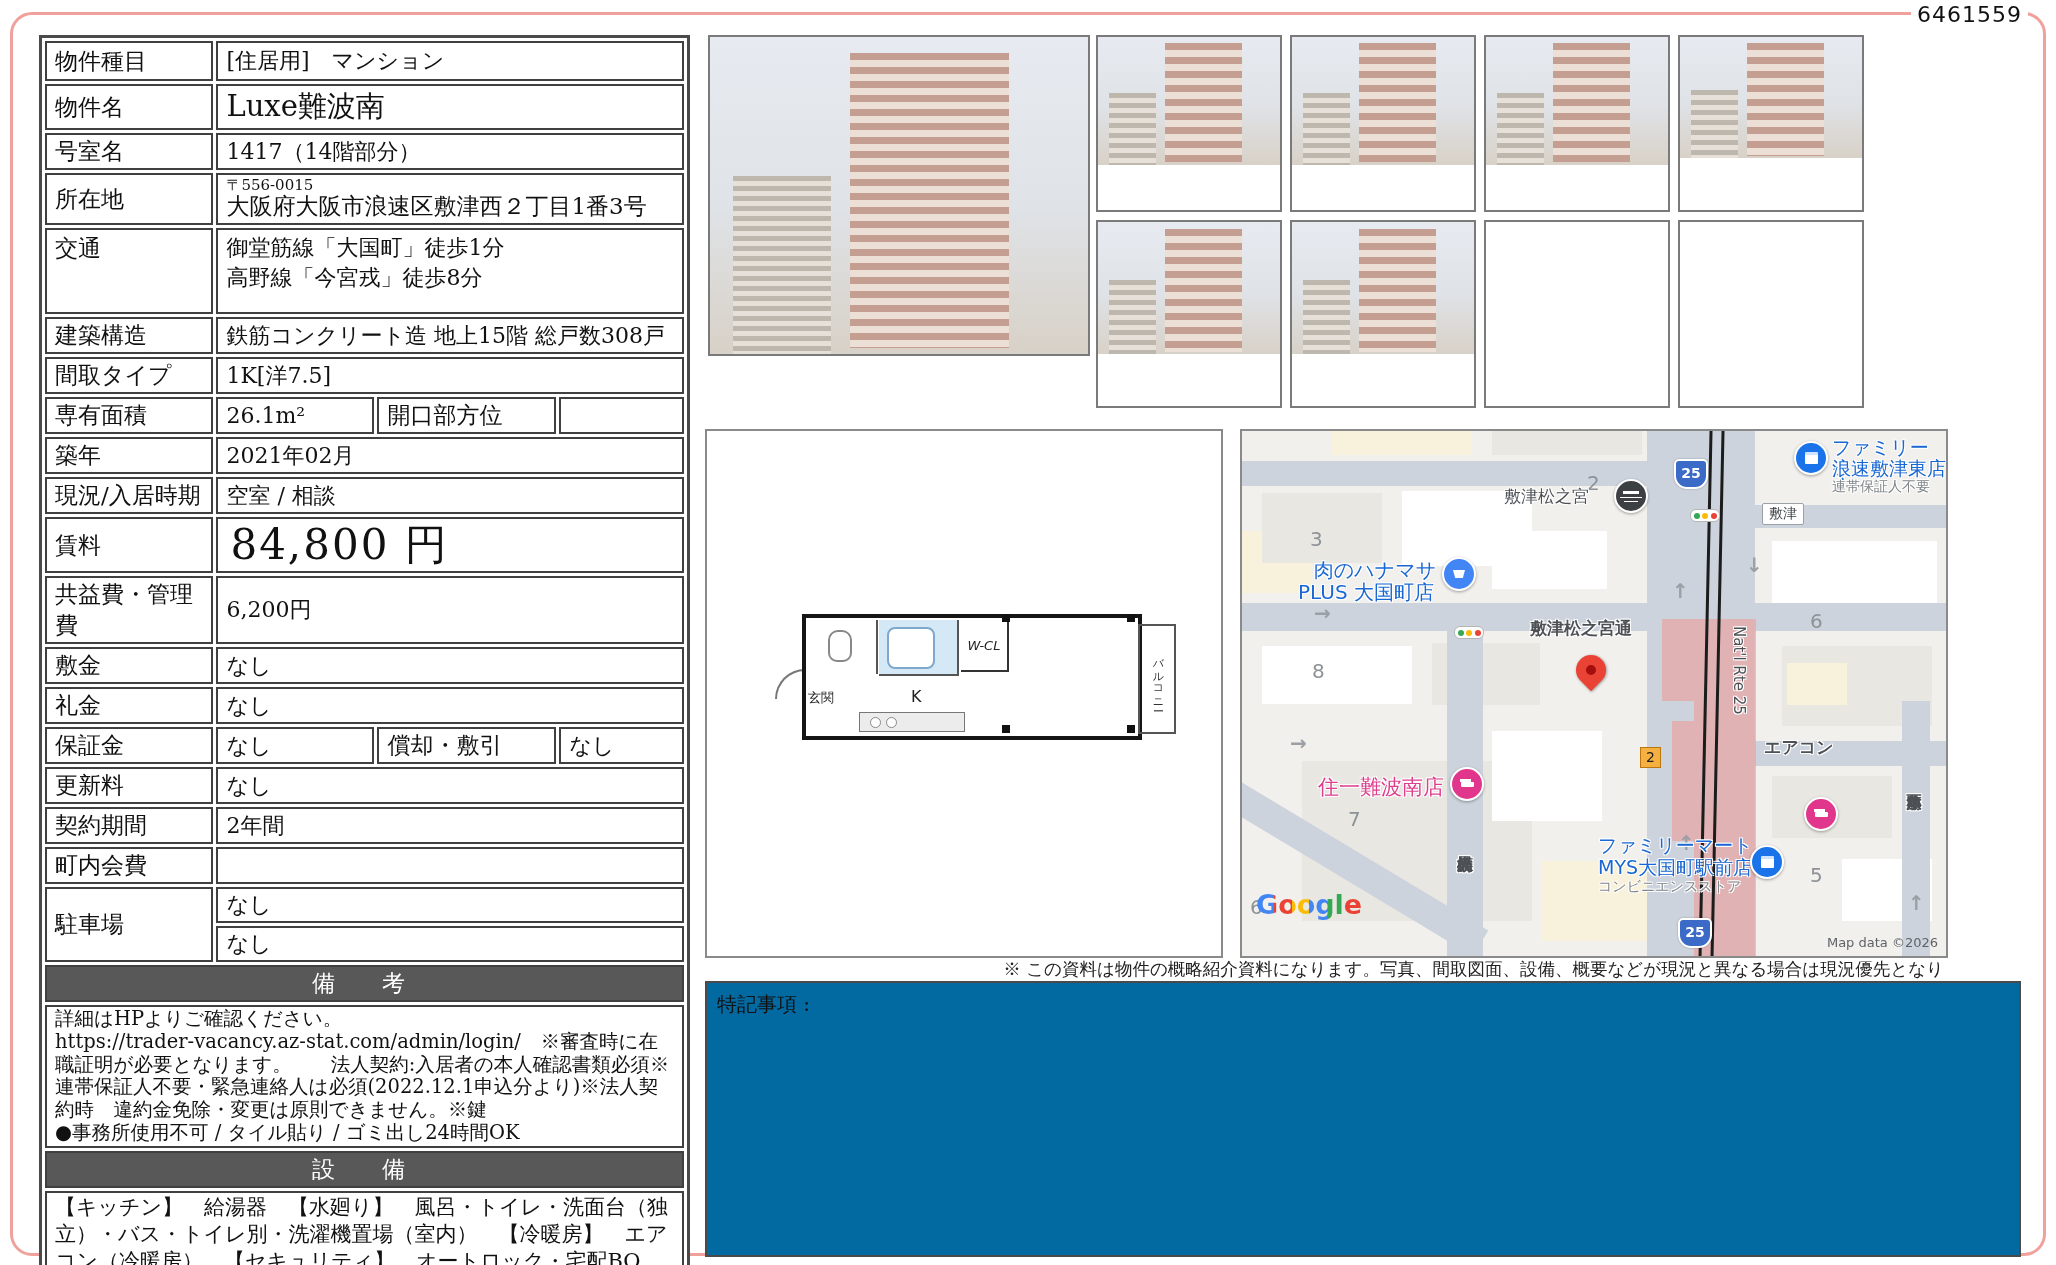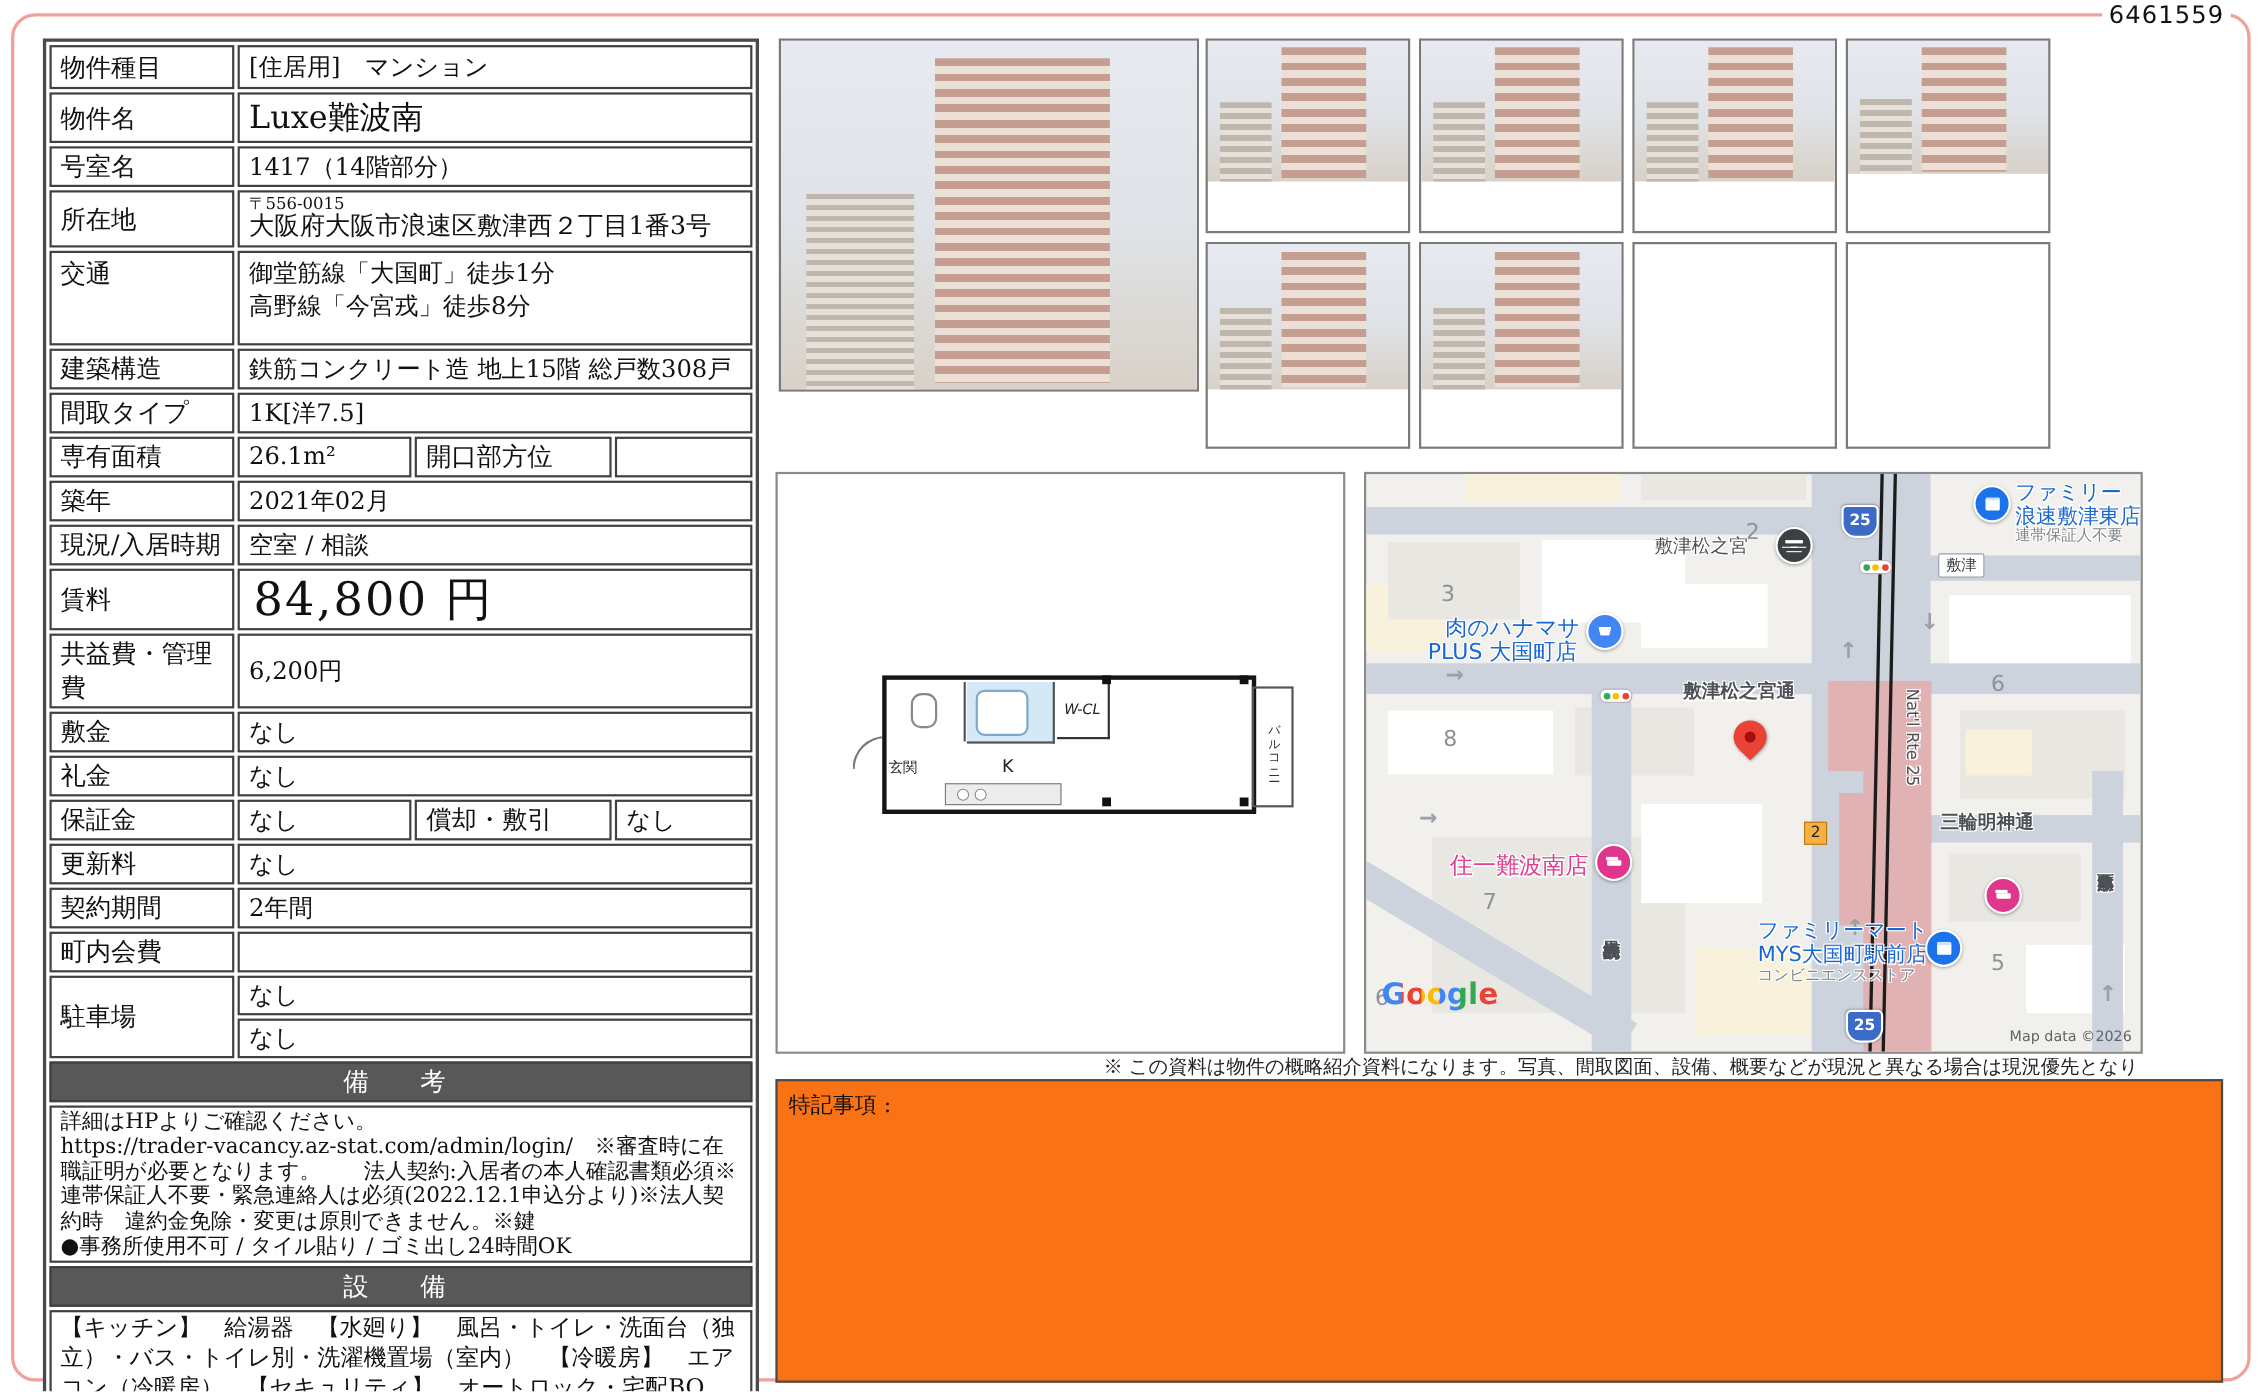--- a/index.html
+++ b/index.html
@@ -93,21 +93,21 @@
   .exit-no { position:absolute; width:19px; height:19px; background:#f5b041; border:1.5px solid #b9770e;
              color:#222; font-size:14px; text-align:center; line-height:19px; }
   .arrow { position:absolute; color:#9aa0a6; font-size:20px; font-weight:bold; }
   .glogo { position:absolute; font-size:27px; font-weight:bold; letter-spacing:0;
            background:linear-gradient(90deg,#4285F4 0 17%,#EA4335 17% 34%,#FBBC05 34% 50%,#4285F4 50% 67%,#34A853 67% 84%,#EA4335 84% 100%);
            -webkit-background-clip:text; background-clip:text; color:transparent; }
   .mcopy { position:absolute; font-size:13px; color:#5f6368; }
 
   
   .map-note { position:absolute; left:1000px; top:957px; width:944px; text-align:right; font-size:17.5px; color:#222; }
-  .special { position:absolute; left:705px; top:981px; width:1312px; height:272px; border:2px solid #4a4a4a; background:#f97316; }
+  .special { position:absolute; left:705px; top:981px; width:1312px; height:272px; border:2px solid #4a4a4a; background:#0369a1; }
   .special-label { font-size:20px; padding:8px 10px; }
 </style>
 </head>
 <body>
 
 <div class="page">
   <div class="page-border"></div>
   <div class="doc-number">6461559</div>
 
   <table class="spec">
@@ -301,21 +301,21 @@
     <div class="road" style="left:660px;top:270px;width:28px;height:255px"></div>
     <div class="road" style="left:405px;top:0;width:108px;height:525px"></div>
 
     <div class="stn" style="left:452px;top:188px;width:62px;height:337px"></div>
     <div class="stn" style="left:420px;top:188px;width:32px;height:82px"></div>
     <div class="stn" style="left:430px;top:290px;width:22px;height:120px"></div>
     <div class="rail" style="left:462px;transform:rotate(1.2deg)"></div>
     <div class="rail" style="left:474px;transform:rotate(1.2deg)"></div>
 
     <div class="mlabel" style="left:288px;top:186px;font-weight:bold">敷津松之宮通</div>
-    <div class="mlabel" style="left:522px;top:305px;font-weight:bold">三輪明神通</div>
+    <div class="mlabel" style="left:522px;top:305px;font-weight:bold">エアコン</div>
     <div class="mlabel vtext" style="left:212px;top:412px;font-size:16px;font-weight:bold">大黒橋筋</div>
     <div class="mlabel vtext" style="left:488px;top:195px;font-size:15px">Nat'l Rte 25</div>
     <div class="mlabel vtext" style="left:662px;top:352px;font-size:15px;font-weight:bold">敷津小西筋</div>
 
     <div class="shield" style="left:432px;top:28px">25</div>
     <div class="shield" style="left:436px;top:487px">25</div>
 
     <div class="stn-box" style="left:520px;top:72px">敷津</div>
     <div class="exit-no" style="left:398px;top:316px">2</div>
 

